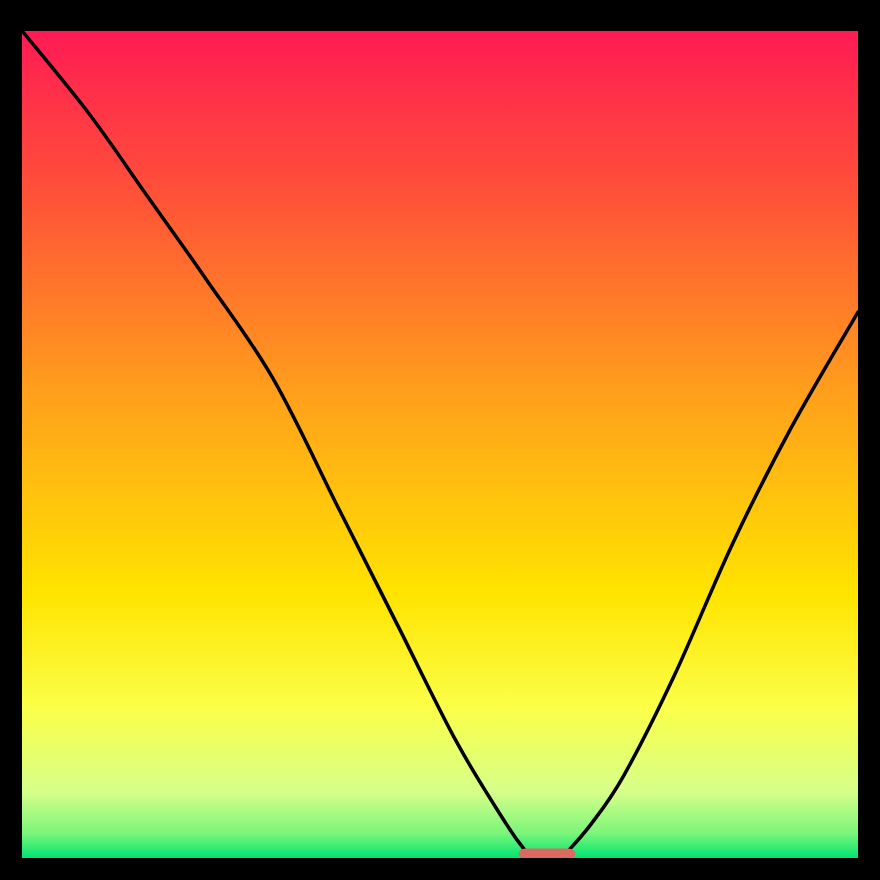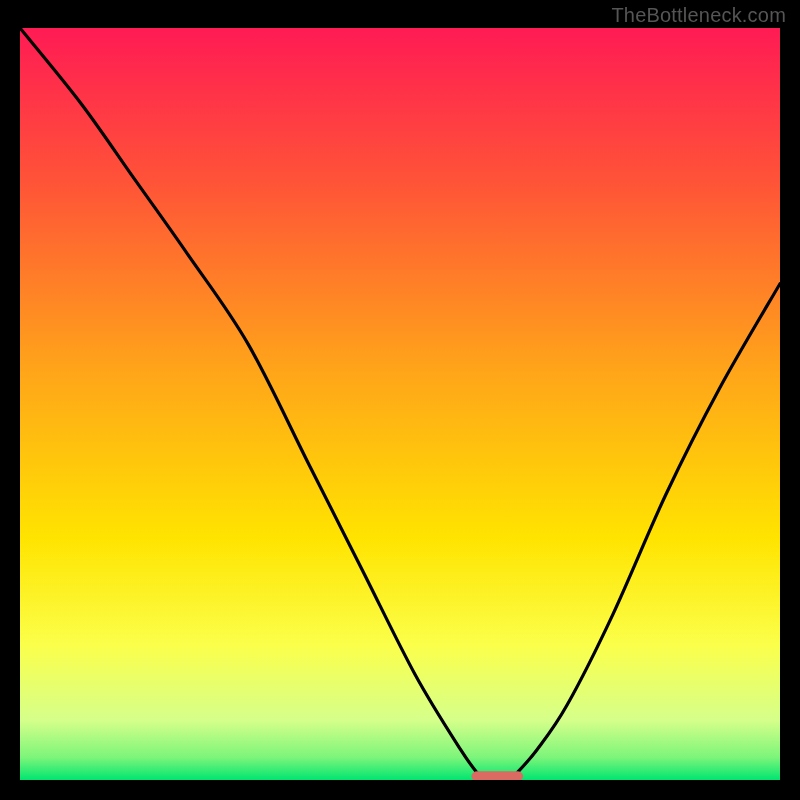--- a/index.html
+++ b/index.html
@@ -48,21 +48,20 @@
   }
   .marker {
     fill: #db6a63;
   }
 </style>
 </head>
 <body>
 
 <div class="frame">
 
-  <div class="watermark">TheBottleneck.com</div>
 
   <div class="plot">
     <svg viewBox="0 0 760 752" preserveAspectRatio="none">
       <defs>
         <linearGradient id="bg-grad" x1="0" y1="0" x2="0" y2="1">
 
         <stop offset="0%" stop-color="#ff1b54"></stop>
             <stop offset="20%" stop-color="#ff5238"></stop>
             <stop offset="45%" stop-color="#ffa31a"></stop>
             <stop offset="68%" stop-color="#ffe400"></stop>

